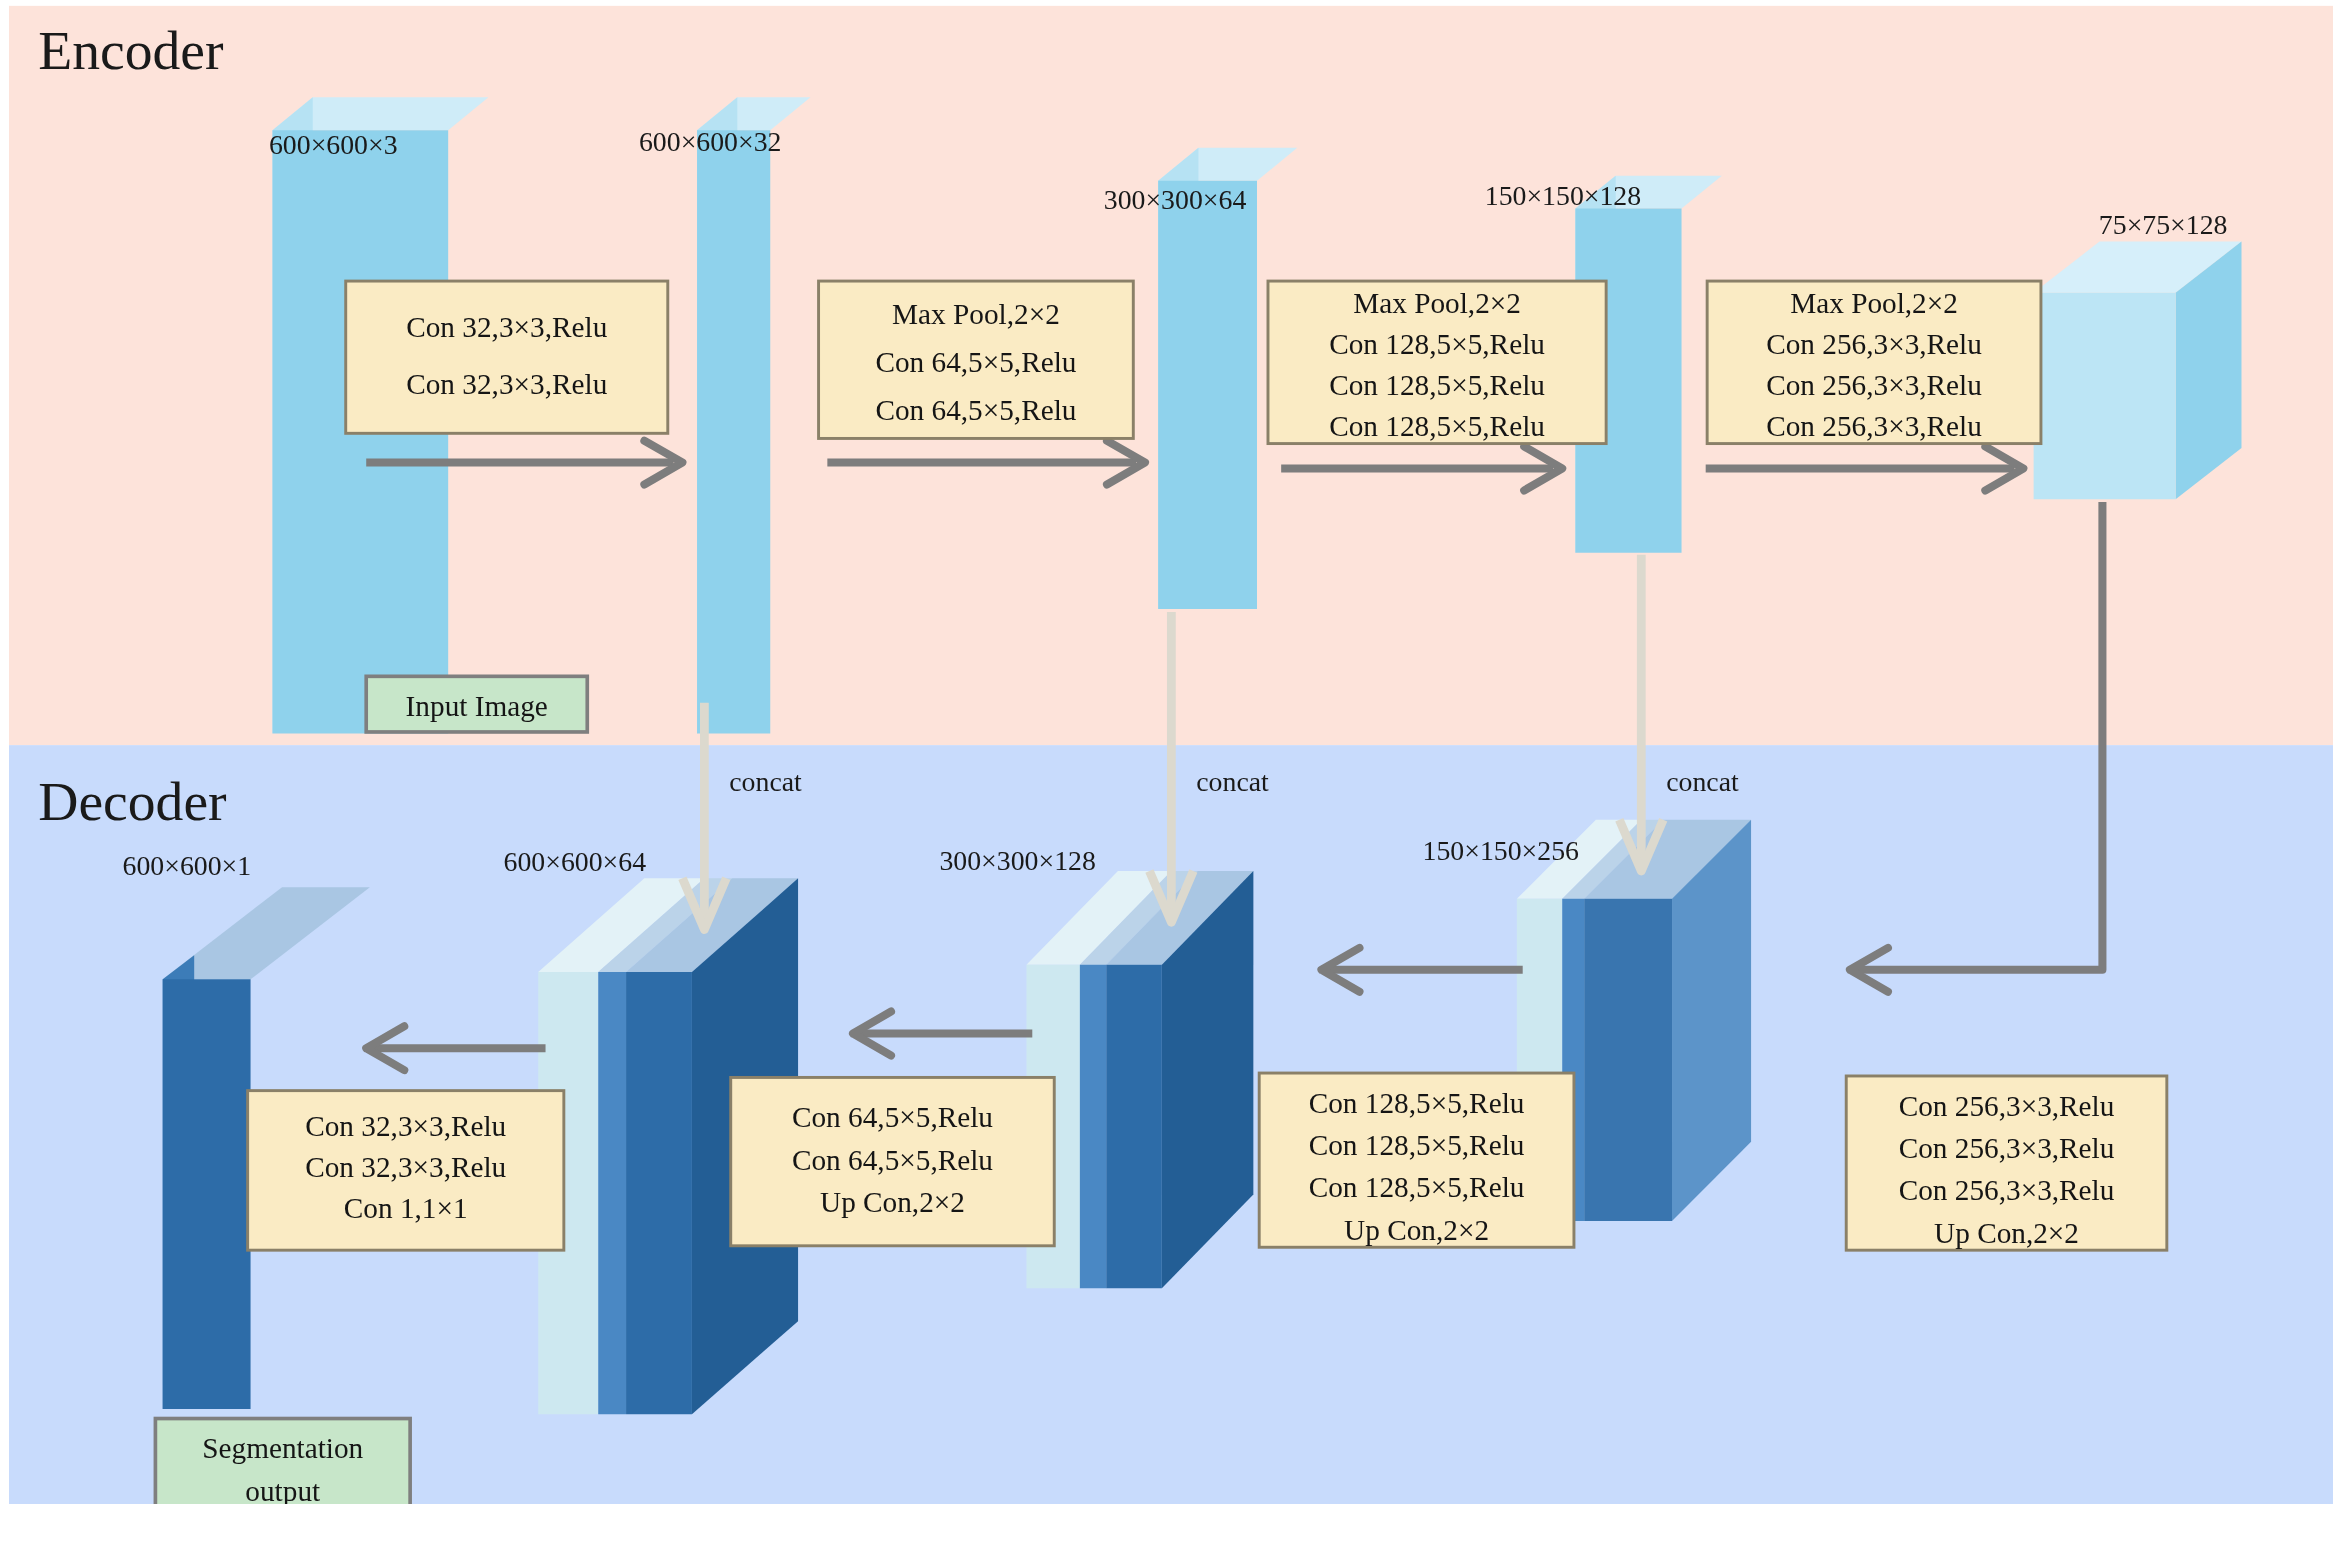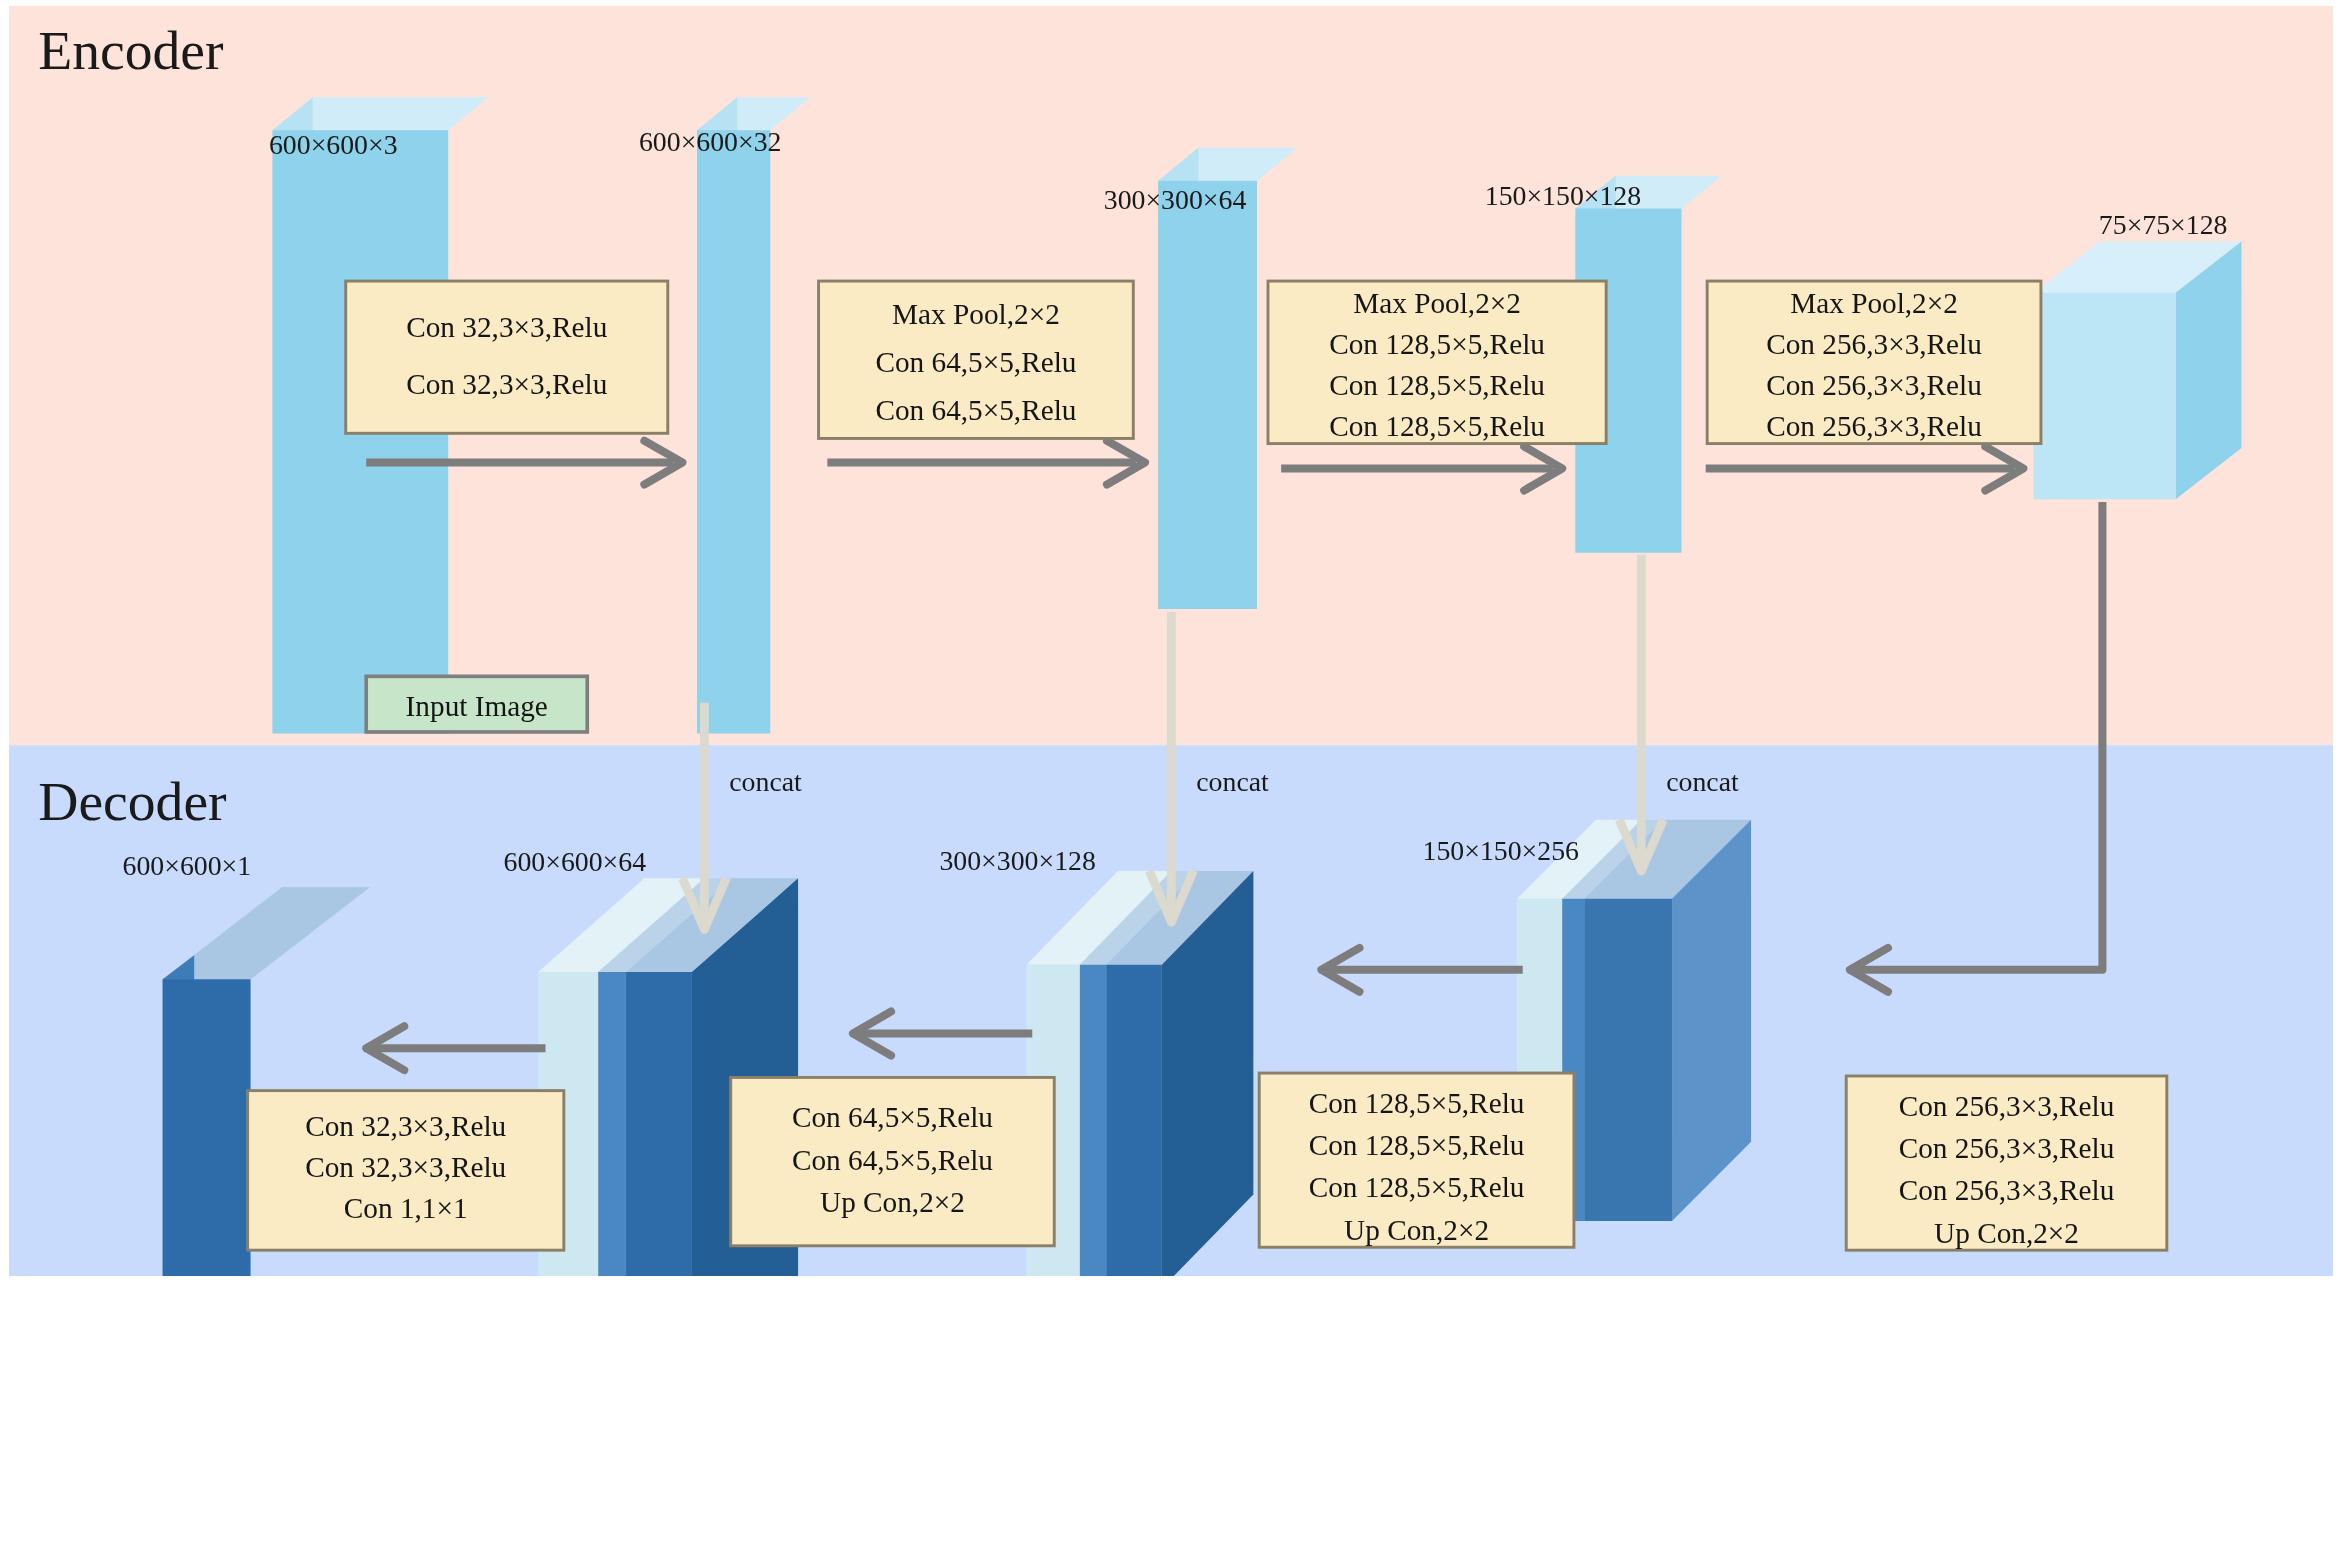--- a/index.html
+++ b/index.html
@@ -1,17 +1,17 @@
 <!DOCTYPE html>
 <html style="font-size:11.7px"><head>
 <meta charset="utf-8">
 <style>
   html,body{margin:0;padding:0;background:#ffffff;}
   body{font-family:"Liberation Serif", serif;}
-  #stage{position:relative;width:2342px;height:1276px;background:#ffffff;overflow:hidden;}
+  #stage{position:relative;width:2342px;height:1504px;background:#ffffff;overflow:hidden;}
   #stage svg{position:absolute;left:0;top:0;width:2342px;height:1562px;}
   .ttl{font-family:"Liberation Serif",serif;font-size:76px;fill:#1a1a1a;}
   .dim{font-family:"Liberation Serif",serif;font-size:38px;fill:#1a1a1a;}
   .cc{font-family:"Liberation Serif",serif;font-size:38px;fill:#1a1a1a;}
   .op{font-family:"Liberation Serif",serif;font-size:40px;fill:#151515;}
   .io{font-family:"Liberation Serif",serif;font-size:40px;fill:#151515;}
 </style>
 </head>
 <body>
 

